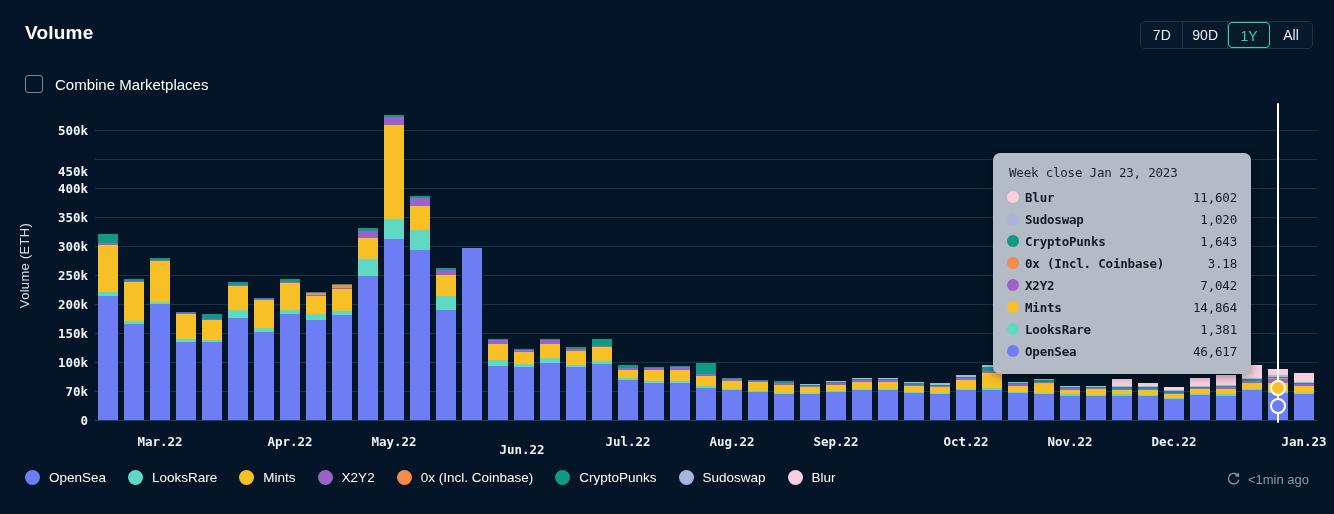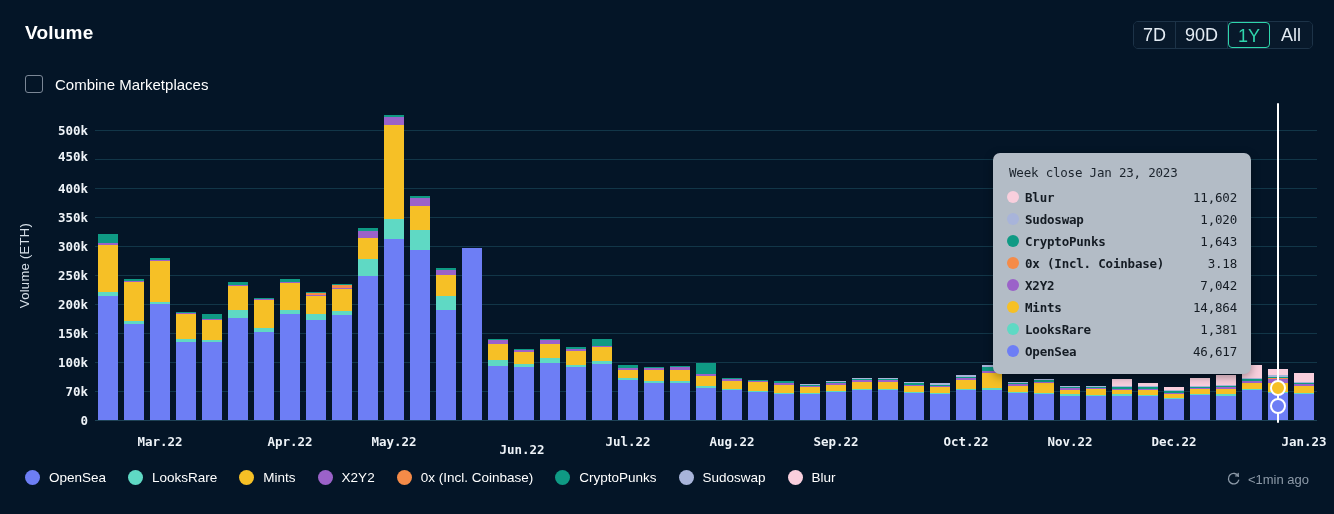--- a/index.html
+++ b/index.html
@@ -38,21 +38,21 @@
     border-radius: 5px;
     overflow: hidden;
     height: 26px;
   }
   .range-btn {
     min-width: 42px;
     padding: 0 9px;
     height: 26px;
     line-height: 26px;
     text-align: center;
-    font-size: 18px;
+    font-size: 14px;
     color: #e4ecf4;
     background: #08192b;
     border-right: 1px solid #1d3348;
     box-sizing: border-box;
     cursor: pointer;
   }
   .range-btn:last-child { border-right: none; }
   .range-btn.active {
     color: #2fd6ac;
     border: 1px solid #2fd6ac;
@@ -245,21 +245,21 @@
   <div id="ytick-holder">
       <div class="ytick" style="top: 312px;">0</div>
       <div class="ytick" style="top: 282.962px;">70k</div>
       <div class="ytick" style="top: 253.923px;">100k</div>
       <div class="ytick" style="top: 224.885px;">150k</div>
       <div class="ytick" style="top: 195.846px;">200k</div>
       <div class="ytick" style="top: 166.808px;">250k</div>
       <div class="ytick" style="top: 137.769px;">300k</div>
       <div class="ytick" style="top: 108.731px;">350k</div>
       <div class="ytick" style="top: 79.6923px;">400k</div>
-      <div class="ytick" style="top: 48px;">450k</div>
+      <div class="ytick" style="top: 63px;">450k</div>
       <div class="ytick" style="top: 21.6154px;">500k</div>
     </div>
   <div id="grid-holder">
       <div class="gridline" style="top: 312px;"></div>
       <div class="gridline" style="top: 282.962px;"></div>
       <div class="gridline" style="top: 253.923px;"></div>
       <div class="gridline" style="top: 224.885px;"></div>
       <div class="gridline" style="top: 195.846px;"></div>
       <div class="gridline" style="top: 166.808px;"></div>
       <div class="gridline" style="top: 137.769px;"></div>

